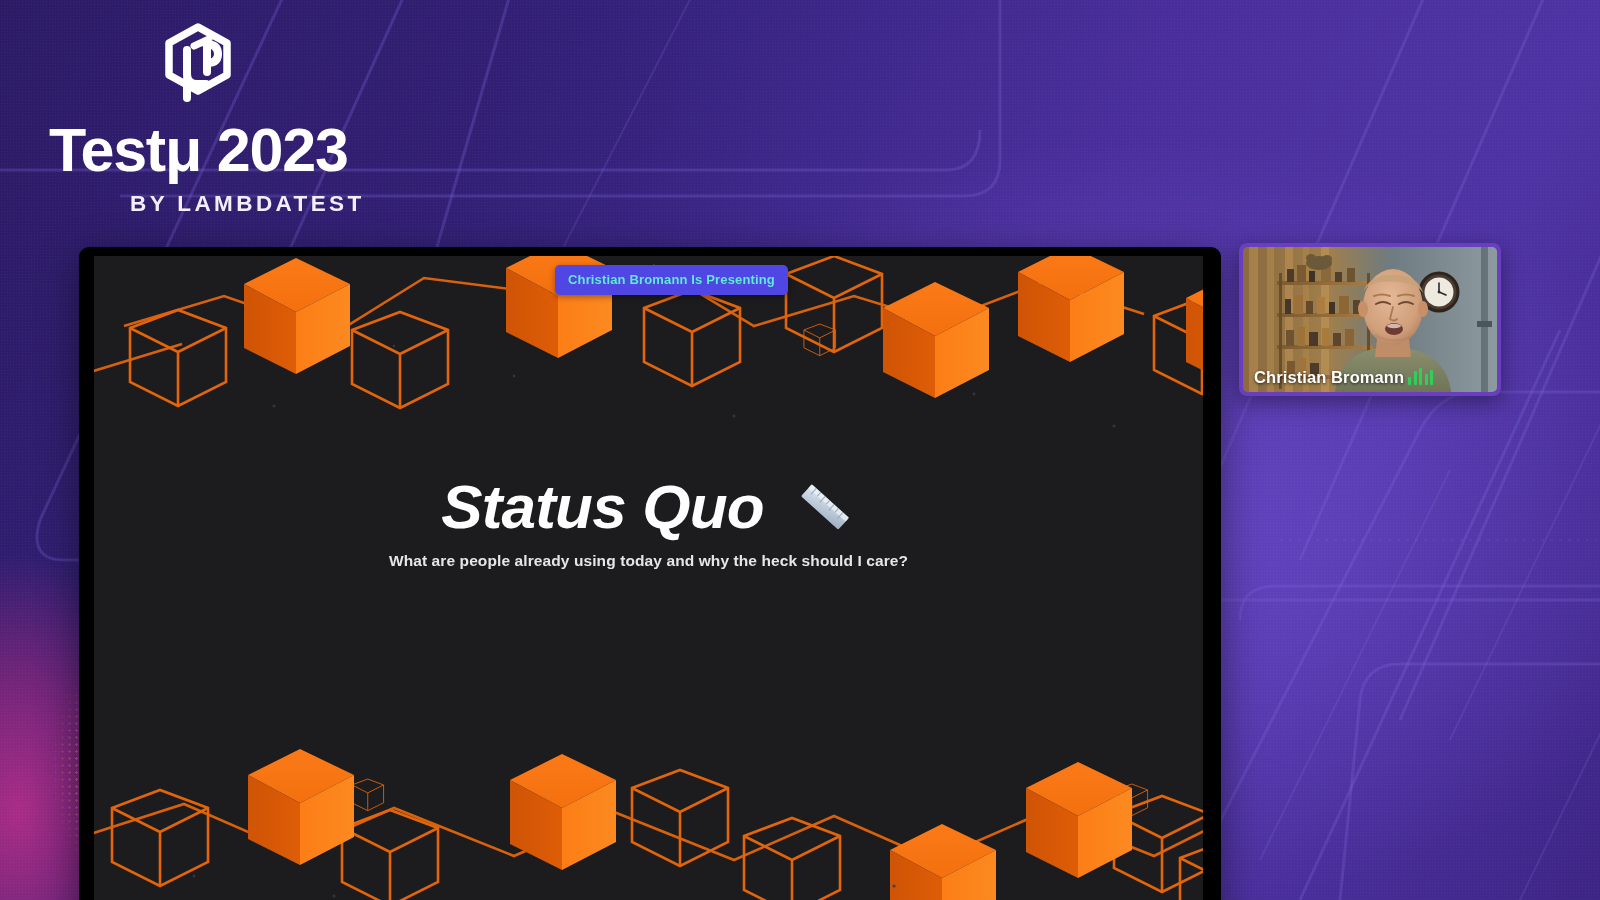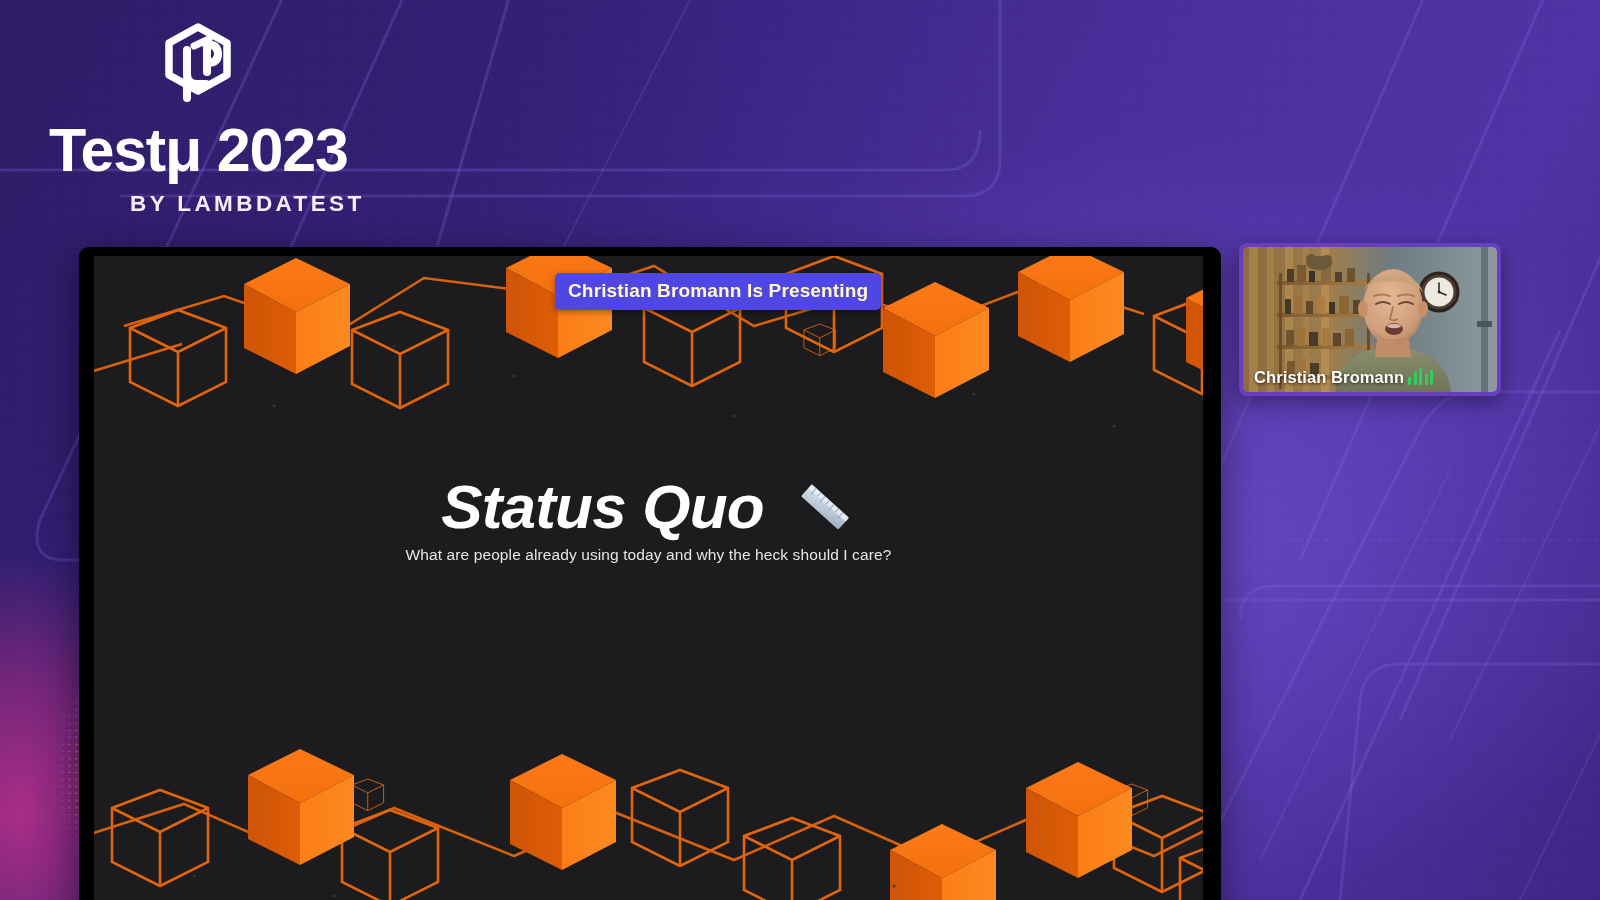--- a/index.html
+++ b/index.html
@@ -119,42 +119,41 @@
     letter-spacing:-.8px;
     line-height:1.06;
     display:inline-flex;
     align-items:center;
     gap:30px;
     white-space:nowrap;
     font-style:italic;
   }
   .slide-emoji { display:inline-block; width:62px; height:62px; }
   .slide-subtitle {
-    margin-top:6px;
+    margin-top:12px;
     color:#e6e6e6;
     font-size:15.5px;
-    font-weight:400;
+    font-weight:700;
     letter-spacing:.1px;
   }
 
   
   .presenting-badge {
     position:absolute;
     left:461px; top:9px;
     background:#5046e4;
-    color:#fef9c3;
-    font-size:19px;
+    color:#5eead4;
+    font-size:13px;
     font-weight:700;
     letter-spacing:.15px;
     padding:7px 13px 8px;
     border-radius:5px;
     white-space:nowrap;
     z-index:8;
     box-shadow:0 2px 6px rgba(0,0,0,.35);
-    margin-top:8px;
   }
 
   
   .webcam {
     position:absolute;
     left:1239px; top:243px;
     width:262px; height:153px;
     background:#6a3fbf;
     border-radius:8px;
     padding:4px;

